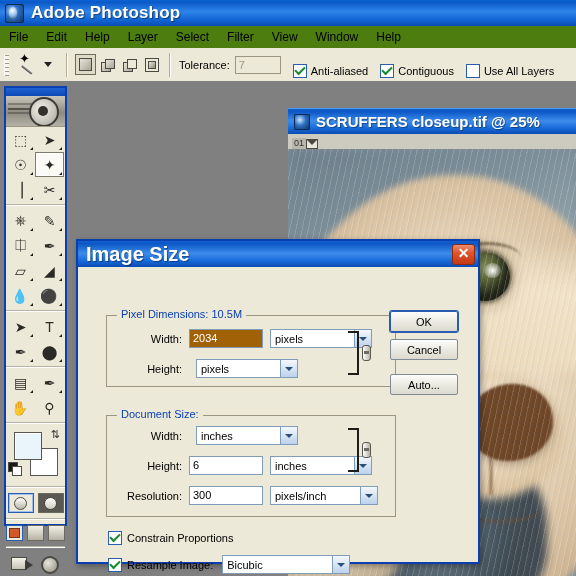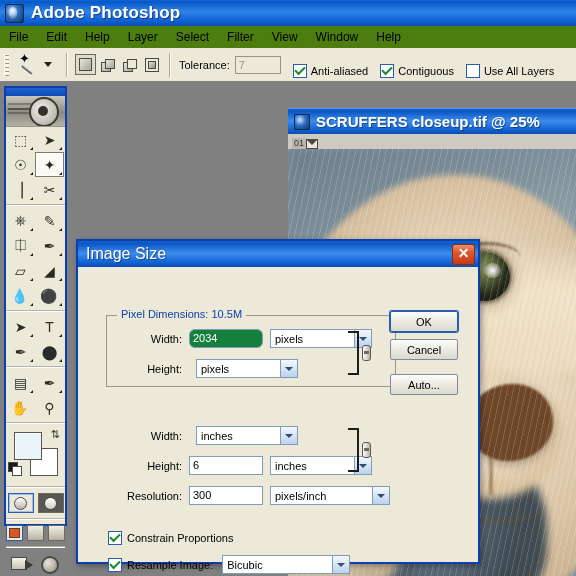--- a/index.html
+++ b/index.html
@@ -272,42 +272,42 @@
   .dlg{
     position:absolute;left:76px;top:158px;width:404px;height:325px;
     border:2px solid #0a3fb0;background:#ece9d8;box-sizing:border-box;
     box-shadow:2px 2px 6px rgba(0,0,0,.35);
   }
   .dlg-title{
     height:26px;
     background:linear-gradient(180deg,#1060cf 0%,#0b57c4 10%,#3d8cec 48%,#1668d8 78%,#0a4cb2 100%);
     display:flex;align-items:center;justify-content:space-between;padding:0 3px 0 8px;box-sizing:border-box;
   }
-  .dlg-title .t{color:#fff;font-size:16px;font-weight:normal;text-shadow:1px 1px 1px rgba(0,0,0,.4);}
+  .dlg-title .t{color:#fff;font-size:20px;font-weight:bold;text-shadow:1px 1px 1px rgba(0,0,0,.4);}
   .closebtn{
     width:21px;height:19px;border:1px solid #8c2a12;border-radius:3px;
     background:linear-gradient(180deg,#f08c6a 0%,#e0562c 40%,#c23a16 100%);
     color:#fff;font-size:14px;font-weight:bold;line-height:17px;text-align:center;
     font-family:"Liberation Sans",sans-serif;cursor:pointer;
   }
   .dlg-body{position:relative;height:297px;}
   .grp{
     position:absolute;border:1px solid #9a9682;box-sizing:border-box;
   }
   .grp-label{
     position:absolute;top:-8px;left:10px;background:#ece9d8;padding:0 4px;
     color:#0a3fb0;font-size:11px;white-space:nowrap;
   }
   .row{position:absolute;display:flex;align-items:center;}
   .rlabel{width:72px;text-align:right;padding-right:7px;font-size:11px;color:#000;}
   .tin{
     width:74px;height:19px;box-sizing:border-box;border:1px solid #7f9db9;background:#fff;
     font-size:11px;font-family:"Liberation Sans",sans-serif;padding:0 3px;line-height:17px;color:#000;
   }
-  .tin.sel{background:#15803d;color:#fff;border-radius:6px;}
+  .tin.sel{background:#a16207;color:#fff;}
   .combo{
     height:19px;box-sizing:border-box;border:1px solid #7f9db9;background:#fff;
     display:flex;align-items:center;justify-content:space-between;margin-left:7px;
     font-size:11px;color:#000;padding-left:4px;
   }
   .combo .cbtn{
     width:16px;height:17px;margin:0;background:linear-gradient(180deg,#f4f8fd,#bcd2ec);
     border-left:1px solid #7f9db9;display:flex;align-items:center;justify-content:center;
   }
   .caret{width:0;height:0;border-left:4px solid transparent;border-right:4px solid transparent;border-top:4px solid #2b4f78;}
@@ -539,20 +539,23 @@
                 <i class="caret"></i>
               </span>
           </div>
         </div>
 
         <div class="chain" style="left:270px;top:64px;">
           <div class="bracket"></div>
             <div class="link"></div>
         </div>
 
+        <div class="grp" style="left:28px;top:148px;width:290px;height:102px;">
+          <div class="grp-label">Document Size:</div>
+        </div>
 
         <div class="row" style="left:32px;top:159px;">
           <div class="rlabel">Width:</div>
           <div class="combo" style="width:102px;">
             <span>inches</span>
             <span class="cbtn">
                 <i class="caret"></i>
               </span>
           </div>
         </div>
@@ -564,21 +567,21 @@
             <span>inches</span>
             <span class="cbtn">
                 <i class="caret"></i>
               </span>
           </div>
         </div>
 
         <div class="row" style="left:32px;top:219px;">
           <div class="rlabel">Resolution:</div>
           <div class="tin">300</div>
-          <div class="combo" style="width:120px;">
+          <div class="combo" style="width:108px;">
             <span>pixels/inch</span>
             <span class="cbtn">
                 <i class="caret"></i>
               </span>
           </div>
         </div>
 
         <div class="chain" style="left:270px;top:161px;">
           <div class="bracket"></div>
             <div class="link"></div>

